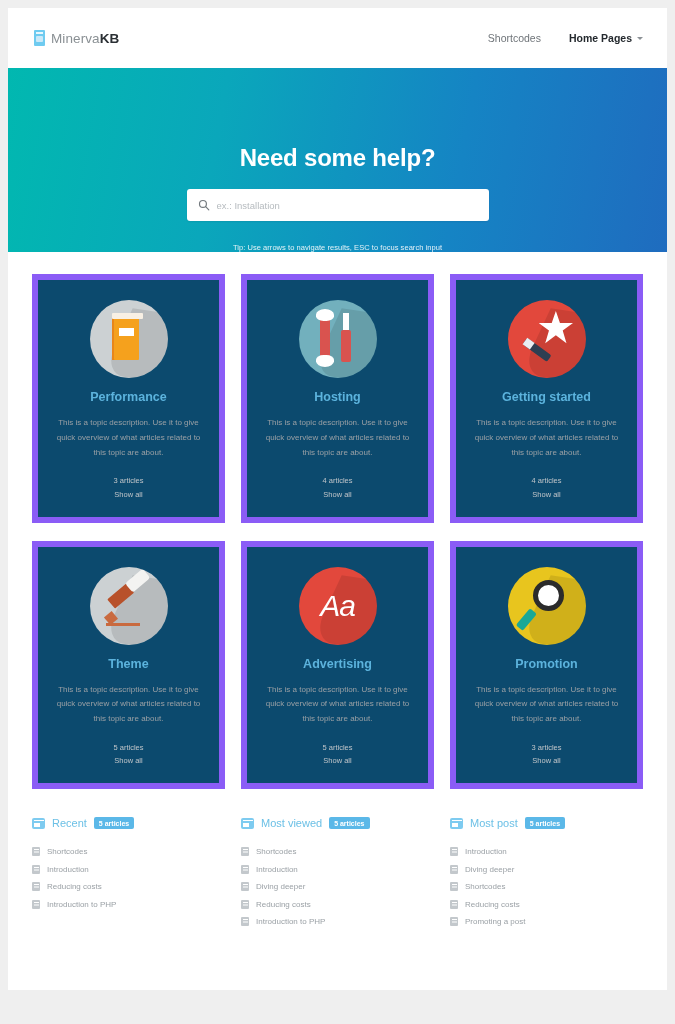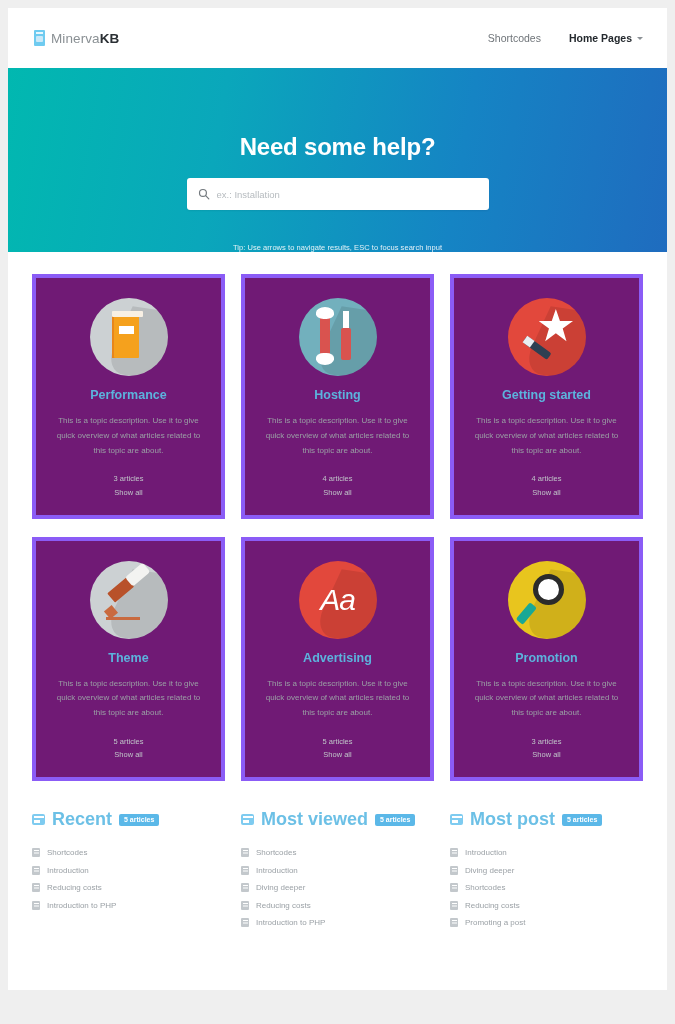--- a/index.html
+++ b/index.html
@@ -91,36 +91,36 @@
   .search-icon { flex: none; margin-right: 7px; }
   .search-input {
     border: 0; outline: 0; flex: 1;
     font-family: "Liberation Sans", sans-serif;
     font-size: 9.5px;
     color: #4a4f54;
     background: transparent;
   }
   .search-input::placeholder { color: #b6bbbf; }
   .hero-tip {
-    margin-top: 33px;
+    margin-top: 22px;
     font-size: 7.5px;
     color: rgba(255,255,255,.88);
     letter-spacing: .05px;
   }
 
   
   .topics {
     padding: 22px 24px 0 24px;
     display: grid;
     grid-template-columns: repeat(3, 1fr);
     gap: 18px 16px;
   }
   .topic-card {
-    border: 4px solid #8b5cf6;
-    background: #701a75;
+    border: 6px solid #8b5cf6;
+    background: #0c4a6e;
     padding: 20px 14px 16px 14px;
     text-align: center;
     min-height: 218px;
   }
   .topic-icon {
     width: 78px; height: 78px;
     border-radius: 50%;
     margin: 0 auto 12px auto;
     position: relative;
     overflow: hidden;
@@ -232,21 +232,21 @@
   .list-glyph {
     width: 13px; height: 11px;
     background: #7ecbf0;
     border-radius: 2px;
     position: relative; flex: none;
   }
   .list-glyph::before { content: ""; position: absolute; left: 1.5px; top: 2px;
     width: 10px; height: 1.5px; background: #fff; }
   .list-glyph::after { content: ""; position: absolute; left: 1.5px; top: 5.5px;
     width: 6px; height: 3.5px; background: #fff; }
-  .list-title { font-size: 18px; font-weight: bold; color: #6cc0e6; }
+  .list-title { font-size: 11px; font-weight: normal; color: #6cc0e6; }
   .list-badge {
     background: #5bb8e8; color: #fff;
     font-size: 7px; font-weight: bold;
     padding: 2.5px 5px; border-radius: 2px;
     line-height: 1;
   }
   .list-items { list-style: none; }
   .list-item {
     display: flex; align-items: center; gap: 7px;
     font-size: 8px; color: #9ba1a6;

